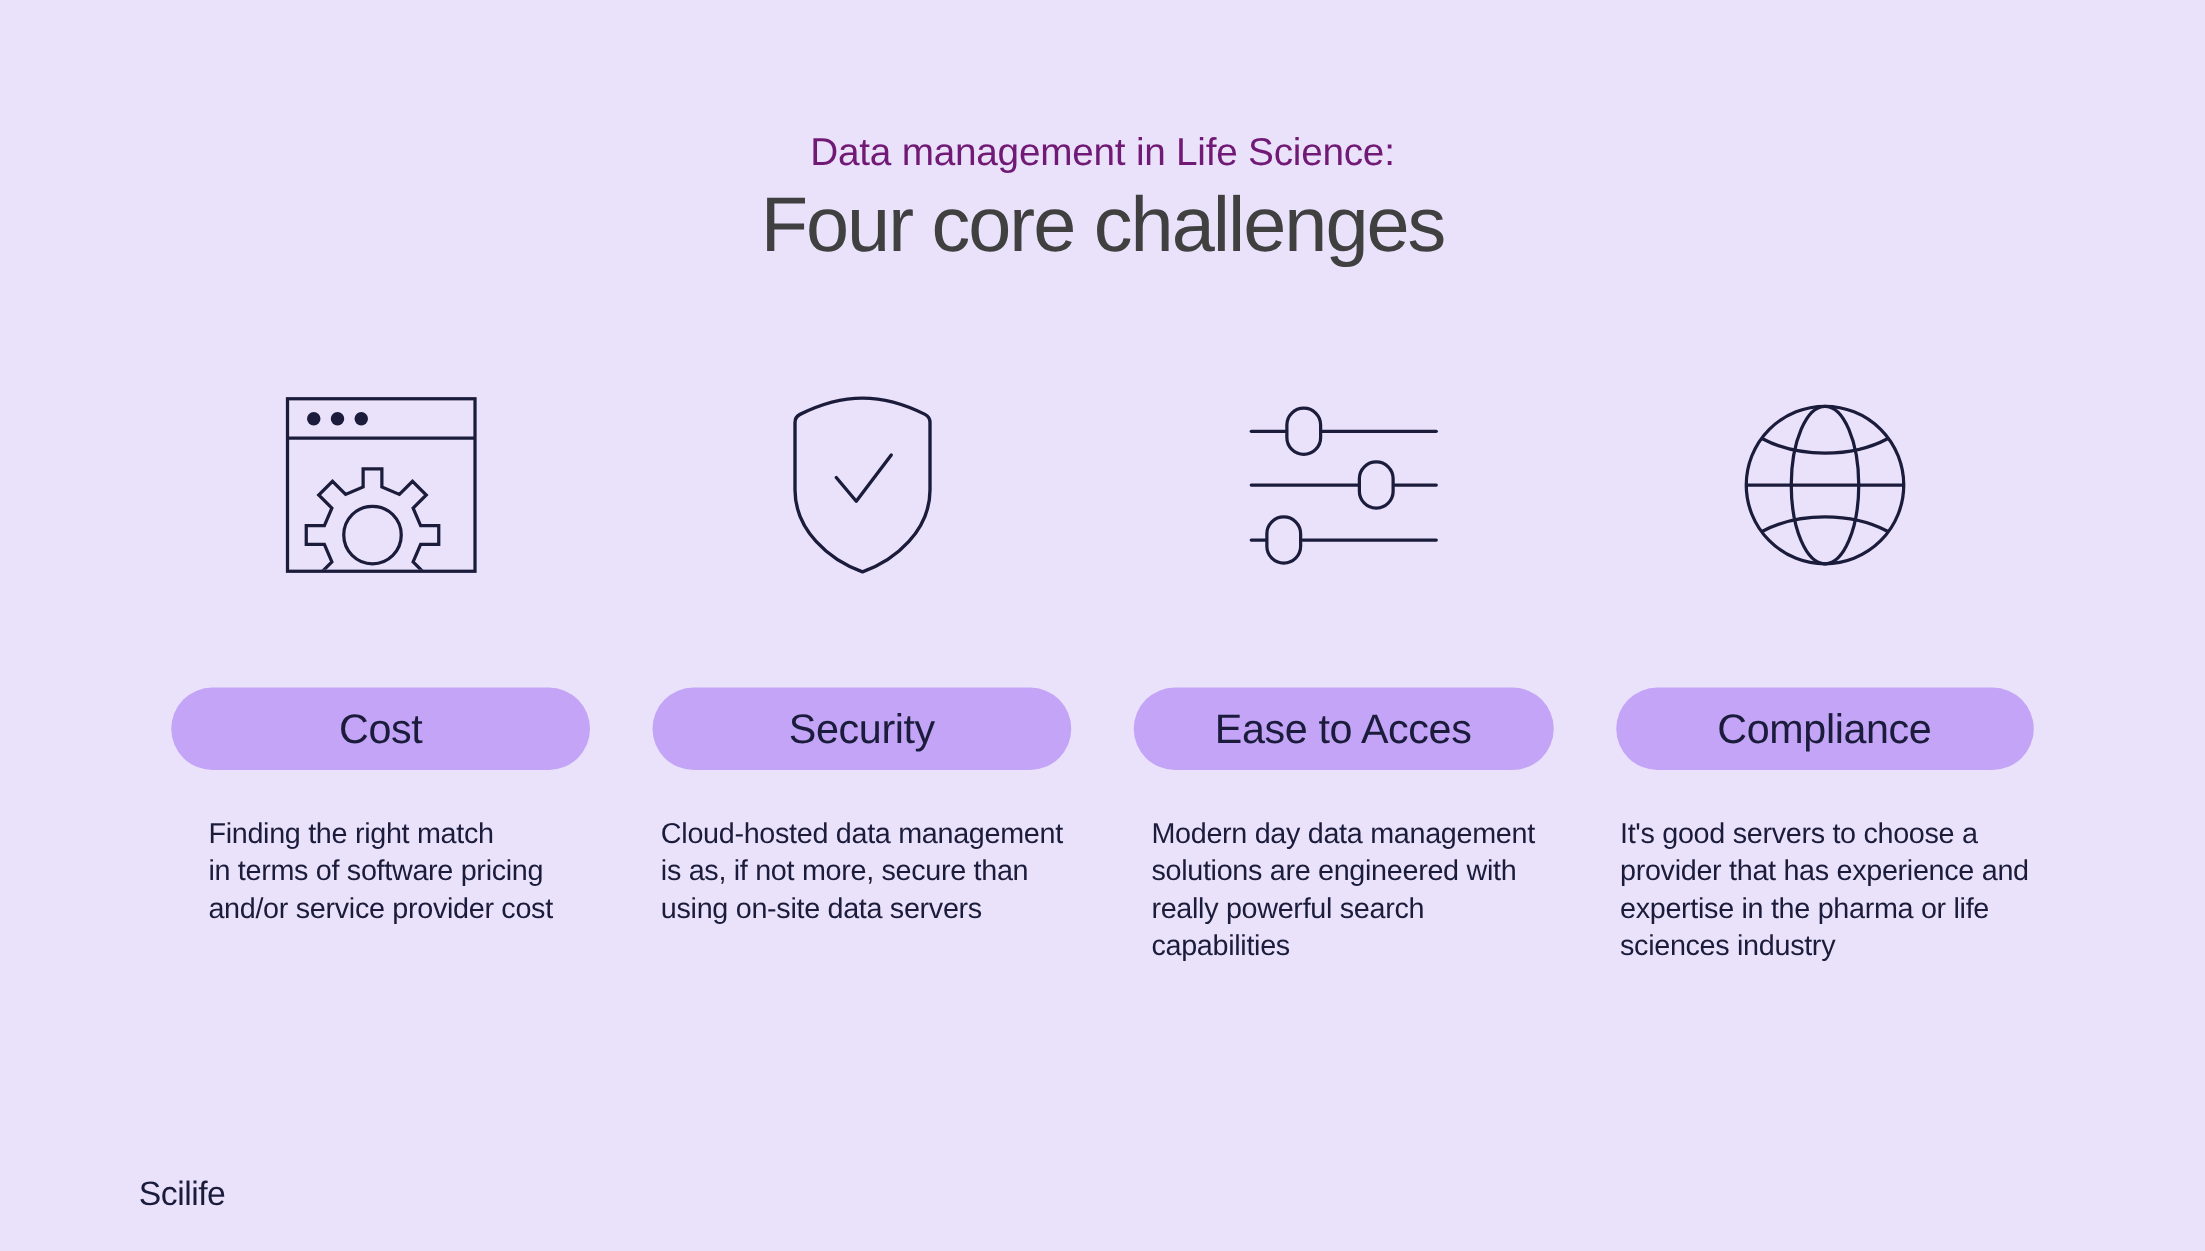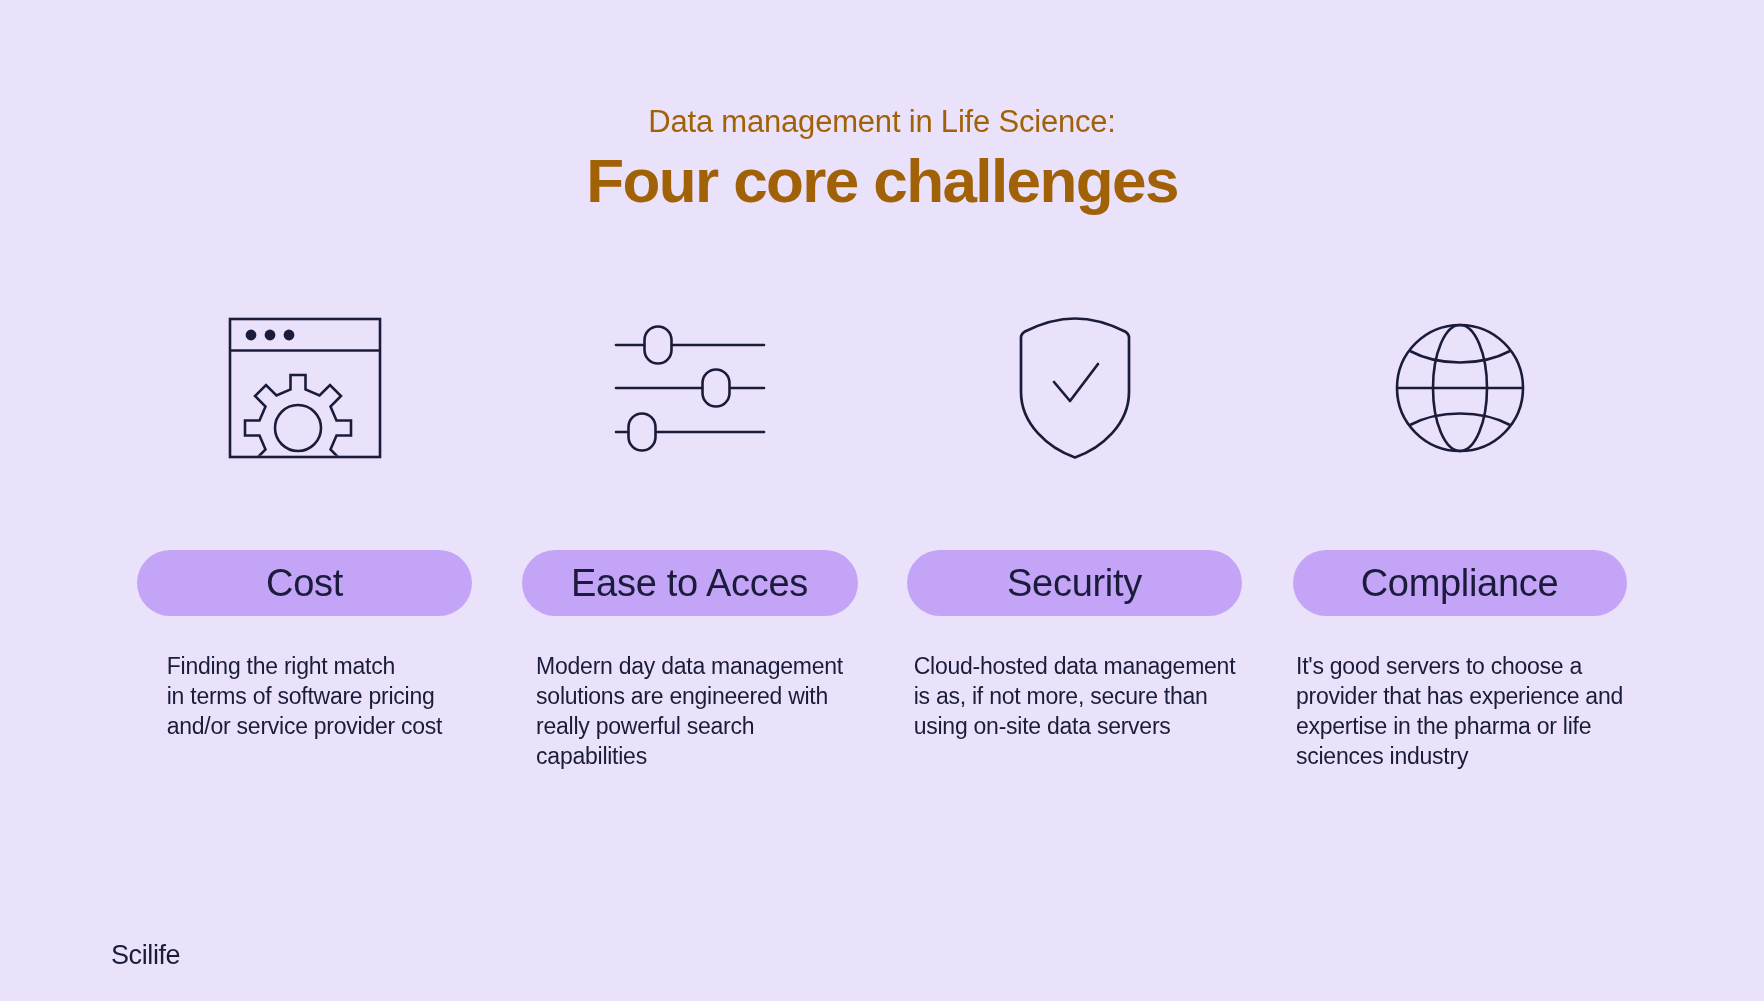--- a/index.html
+++ b/index.html
@@ -29,29 +29,29 @@
     top: 104px;
     left: 0;
     width: 1764px;
     text-align: center;
   }
   .eyebrow {
     font-size: 31px;
     line-height: 1.15;
     font-weight: 400;
     letter-spacing: -0.2px;
-    color: #a16207;
+    color: #701a75;
     margin: 0 0 8px 0;
   }
   .headline {
     font-size: 62px;
     line-height: 1.08;
-    font-weight: 700;
+    font-weight: 400;
     letter-spacing: -1.6px;
-    color: #a16207;
+    color: #404040;
     margin: 0;
   }
 
   
   .columns {
     position: absolute;
     top: 300px;
     left: 112px;
     width: 1540px;
     display: flex;
@@ -77,21 +77,21 @@
   }
 
   .pill {
     margin-top: 75px;
     height: 66px;
     border-radius: 33px;
     background: #c3a4f7;
     display: flex;
     align-items: center;
     justify-content: center;
-    font-size: 38px;
+    font-size: 33px;
     font-weight: 400;
     letter-spacing: -0.3px;
     color: #1b1c3b;
     box-sizing: border-box;
     padding: 16px 18px;
     user-select: none;
   }
   .col-0 .pill { width: 335px; }
   .col-1 .pill { width: 336px; }
   .col-2 .pill { width: 335px; }
@@ -148,20 +148,33 @@
             </clipPath>
           </defs>
         </svg>
       </div>
       <div class="pill">Cost</div>
       <div class="desc">Finding the right match
 in terms of software pricing
 and/or service provider cost</div>
     </div>
 
+    <div class="column col-2">
+      <div class="icon-wrap">
+        <svg width="114" height="144" viewBox="0 0 114 144" fill="none">
+          <path d="M57 2.5 C41 2.5 23 7.5 7 15.5 C4.5 16.8 3 19.3 3 22 L3 76 C3 108 30 132 57 141.5 C84 132 111 108 111 76 L111 22 C111 19.3 109.5 16.8 107 15.5 C91 7.5 73 2.5 57 2.5 Z" stroke="#1b1c3b" stroke-width="2.7" fill="none" stroke-linejoin="round"></path>
+          <path d="M36 66 L52 85 L80 48" stroke="#1b1c3b" stroke-width="2.7" fill="none" stroke-linecap="round" stroke-linejoin="round"></path>
+        </svg>
+      </div>
+      <div class="pill">Security</div>
+      <div class="desc">Cloud-hosted data management
+is as, if not more, secure than
+using on-site data servers</div>
+    </div>
+
     <div class="column col-1">
       <div class="icon-wrap">
         <svg width="152" height="142" viewBox="0 0 152 142" fill="none">
 
           <line x1="2" y1="28" x2="30" y2="28" stroke="#1b1c3b" stroke-width="2.6" stroke-linecap="round"></line>
           <line x1="58" y1="28" x2="150" y2="28" stroke="#1b1c3b" stroke-width="2.6" stroke-linecap="round"></line>
           <rect x="30.5" y="9.5" width="27" height="37" rx="13.5" stroke="#1b1c3b" stroke-width="2.6" fill="none"></rect>
 
           <line x1="2" y1="71" x2="88" y2="71" stroke="#1b1c3b" stroke-width="2.6" stroke-linecap="round"></line>
           <line x1="117" y1="71" x2="150" y2="71" stroke="#1b1c3b" stroke-width="2.6" stroke-linecap="round"></line>
@@ -170,33 +183,20 @@
           <line x1="2" y1="115" x2="14" y2="115" stroke="#1b1c3b" stroke-width="2.6" stroke-linecap="round"></line>
           <line x1="43" y1="115" x2="150" y2="115" stroke="#1b1c3b" stroke-width="2.6" stroke-linecap="round"></line>
           <rect x="14.5" y="96.5" width="27" height="37" rx="13.5" stroke="#1b1c3b" stroke-width="2.6" fill="none"></rect>
         </svg>
       </div>
       <div class="pill">Ease to Acces</div>
       <div class="desc">Modern day data management
 solutions are engineered with
 really powerful search
 capabilities</div>
-    </div>
-
-    <div class="column col-2">
-      <div class="icon-wrap">
-        <svg width="114" height="144" viewBox="0 0 114 144" fill="none">
-          <path d="M57 2.5 C41 2.5 23 7.5 7 15.5 C4.5 16.8 3 19.3 3 22 L3 76 C3 108 30 132 57 141.5 C84 132 111 108 111 76 L111 22 C111 19.3 109.5 16.8 107 15.5 C91 7.5 73 2.5 57 2.5 Z" stroke="#1b1c3b" stroke-width="2.7" fill="none" stroke-linejoin="round"></path>
-          <path d="M36 66 L52 85 L80 48" stroke="#1b1c3b" stroke-width="2.7" fill="none" stroke-linecap="round" stroke-linejoin="round"></path>
-        </svg>
-      </div>
-      <div class="pill">Security</div>
-      <div class="desc">Cloud-hosted data management
-is as, if not more, secure than
-using on-site data servers</div>
     </div>
 
     <div class="column col-3">
       <div class="icon-wrap">
         <svg width="132" height="136" viewBox="0 0 132 136" fill="none">
           <circle cx="66" cy="68" r="63" stroke="#1b1c3b" stroke-width="2.6" fill="none"></circle>
           <line x1="3" y1="68" x2="129" y2="68" stroke="#1b1c3b" stroke-width="2.6"></line>
           <ellipse cx="66" cy="68" rx="27" ry="63" stroke="#1b1c3b" stroke-width="2.6" fill="none"></ellipse>
           <path d="M16 31 C30 38.5 47 42.5 66 42.5 C85 42.5 102 38.5 116 31" stroke="#1b1c3b" stroke-width="2.6" fill="none"></path>
           <path d="M16 105 C30 97.5 47 93.5 66 93.5 C85 93.5 102 97.5 116 105" stroke="#1b1c3b" stroke-width="2.6" fill="none"></path>

